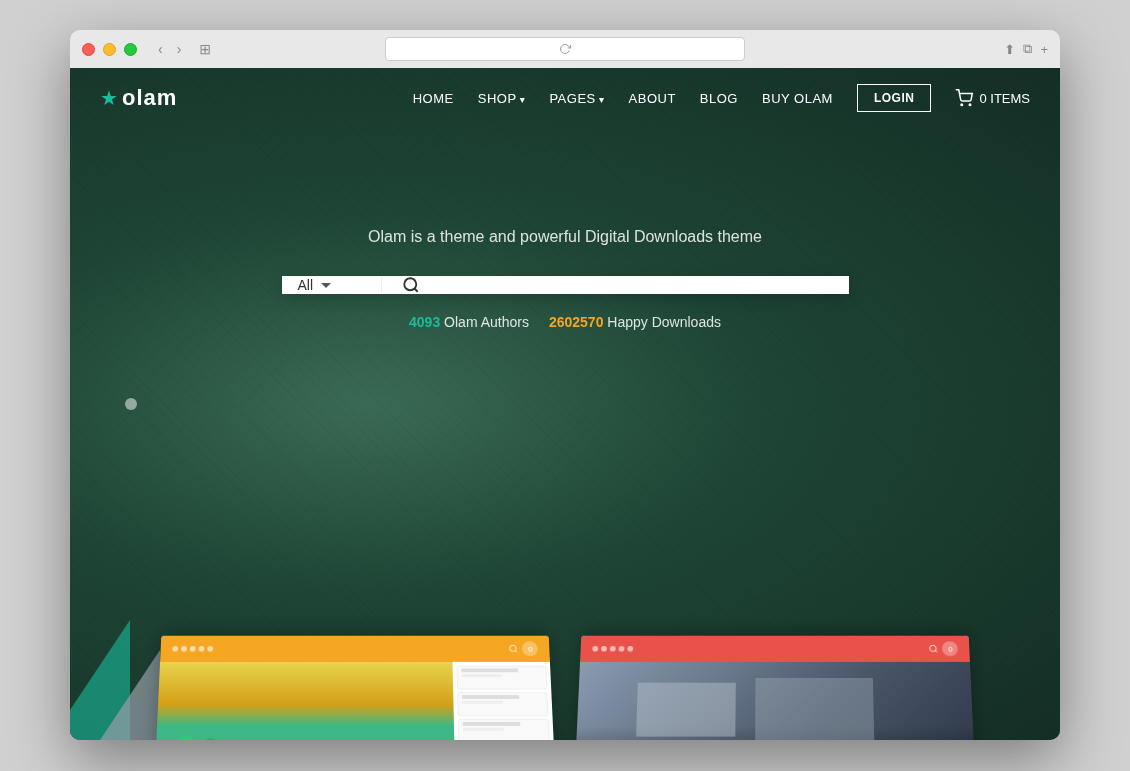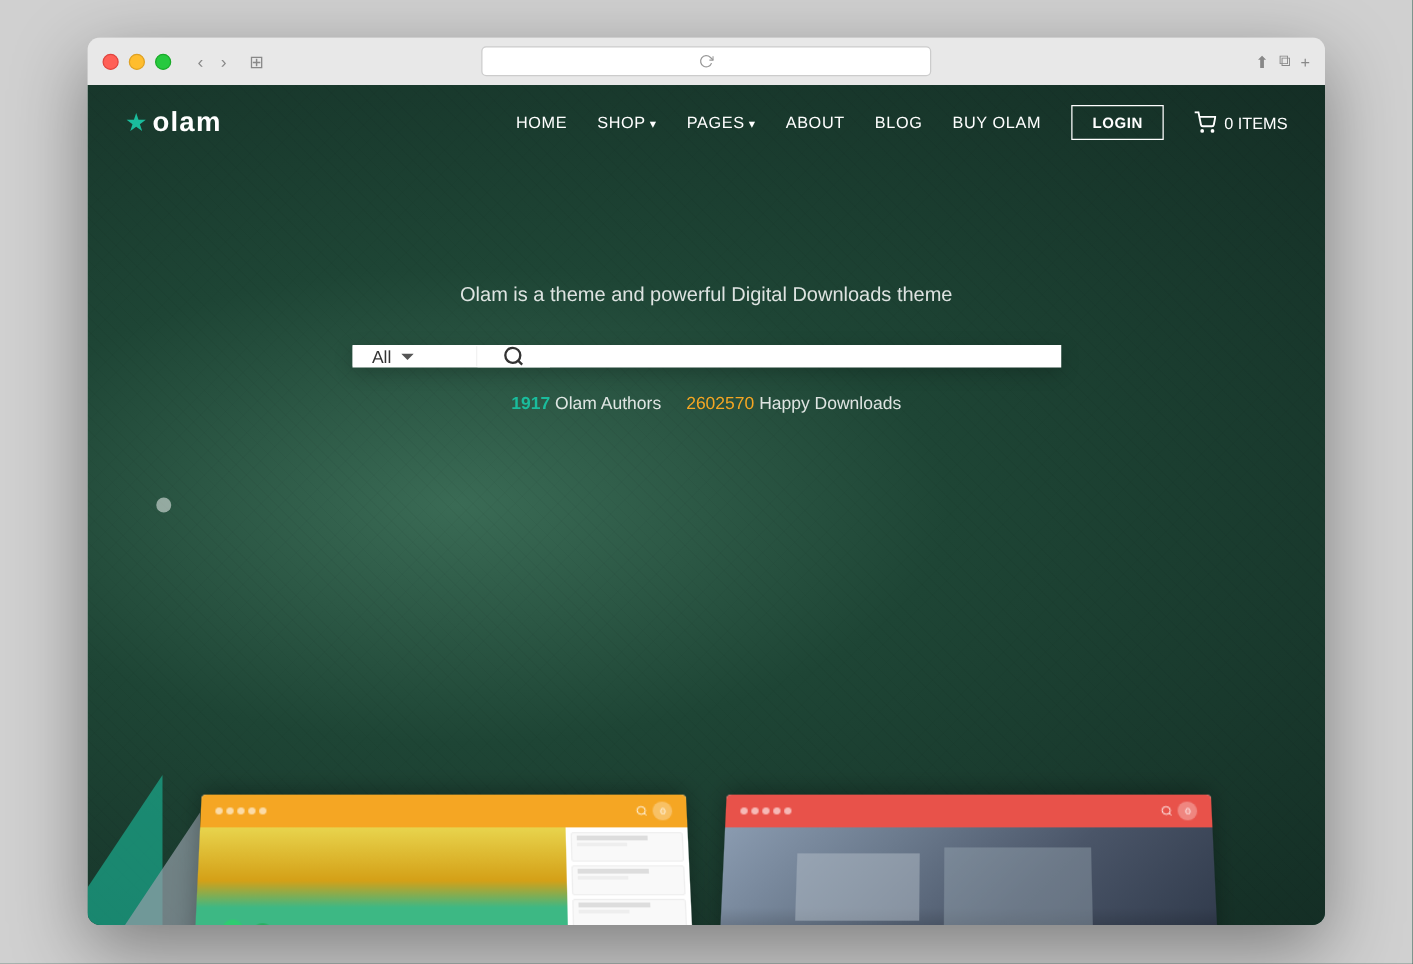--- a/index.html
+++ b/index.html
@@ -252,21 +252,21 @@
 
     
     .stats {
       color: rgba(255,255,255,0.85);
       font-size: 14px;
       display: flex;
       justify-content: center;
       gap: 20px;
     }
     .stat-number { color: #1abc9c; font-weight: 600; }
-    .stat-number-orange { color: #f5a623; font-weight: 400; }
+    .stat-number-orange { color: #f5a623; font-weight: 700; }
 
     
     .screenshots-area {
       position: absolute;
       bottom: -30px;
       left: 0;
       right: 0;
       z-index: 5;
       display: flex;
       justify-content: center;
@@ -429,21 +429,21 @@
         <button class="search-btn">
           <svg width="18" height="18" viewBox="0 0 24 24" fill="none" stroke="#333" stroke-width="2.5">
             <circle cx="11" cy="11" r="8"></circle>
             <line x1="21" y1="21" x2="16.65" y2="16.65"></line>
           </svg>
         </button>
       </div>
 
       <div class="stats">
         <span>
-          <span class="stat-number">1917</span>
+          <span class="stat-number">4093</span>
           <span> <span>Olam Authors</span></span>
         </span>
         <span>
           <span class="stat-number-orange">2602570</span>
           <span> <span>Happy Downloads</span></span>
         </span>
       </div>
     </div>
 
     <div class="pagination-dot"></div>

